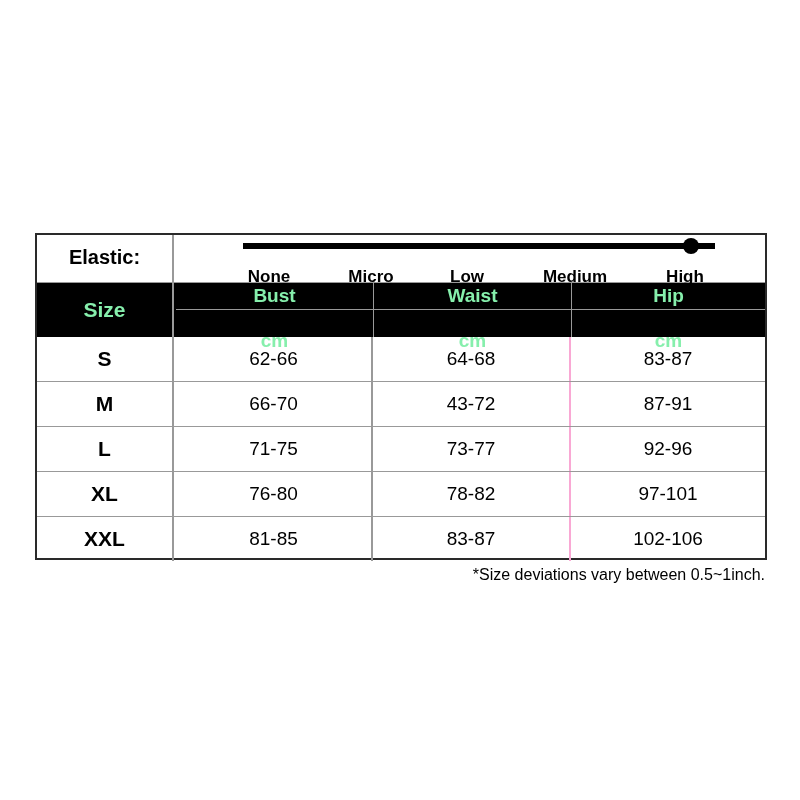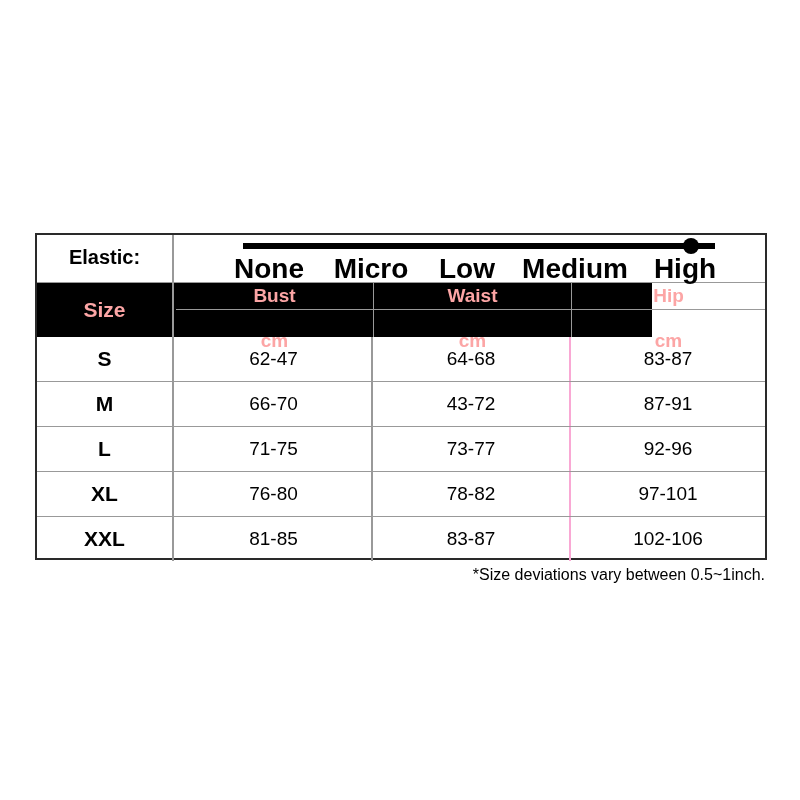--- a/index.html
+++ b/index.html
@@ -64,35 +64,35 @@
     position: absolute;
     left: 507px;
     top: 3px;
     width: 16px;
     height: 16px;
     border-radius: 50%;
     background: #000;
   }
   .scale-level {
     position: absolute;
-    top: 22px;
-    font-weight: bold;
-    font-size: 28px;
+    top: 30px;
+    font-weight: bold;
+    font-size: 17px;
     line-height: 24px;
     white-space: nowrap;
     transform: translateX(-50%);
   }
   
   .header {
     position: absolute;
     left: 0; top: 48px;
-    width: 615px;
+    width: 728px;
     height: 54px;
     background: #000;
-    color: #fca5a5;
+    color: #86efac;
   }
   .size-head {
     position: absolute;
     left: 0; top: 0;
     width: 137px;
     height: 54px;
     border-right: 2px solid #999;
     box-sizing: border-box;
     display: flex;
     align-items: center;
@@ -205,21 +205,21 @@
 
     <div class="meas-head" style="left:535px; width:193px;">
       <div class="meas-name">Hip</div>
       <div class="meas-unit">cm</div>
     </div>
   </div>
 
   <div class="body">
     <div class="row" style="top:0px;">
       <div class="cell size">S</div>
-      <div class="cell c1">62-47</div>
+      <div class="cell c1">62-66</div>
       <div class="cell c2">64-68</div>
       <div class="cell c3">83-87</div>
     </div>
     <div class="row" style="top:44px;">
       <div class="cell size">M</div>
       <div class="cell c1">66-70</div>
       <div class="cell c2">43-72</div>
       <div class="cell c3">87-91</div>
     </div>
     <div class="row" style="top:89px;">

